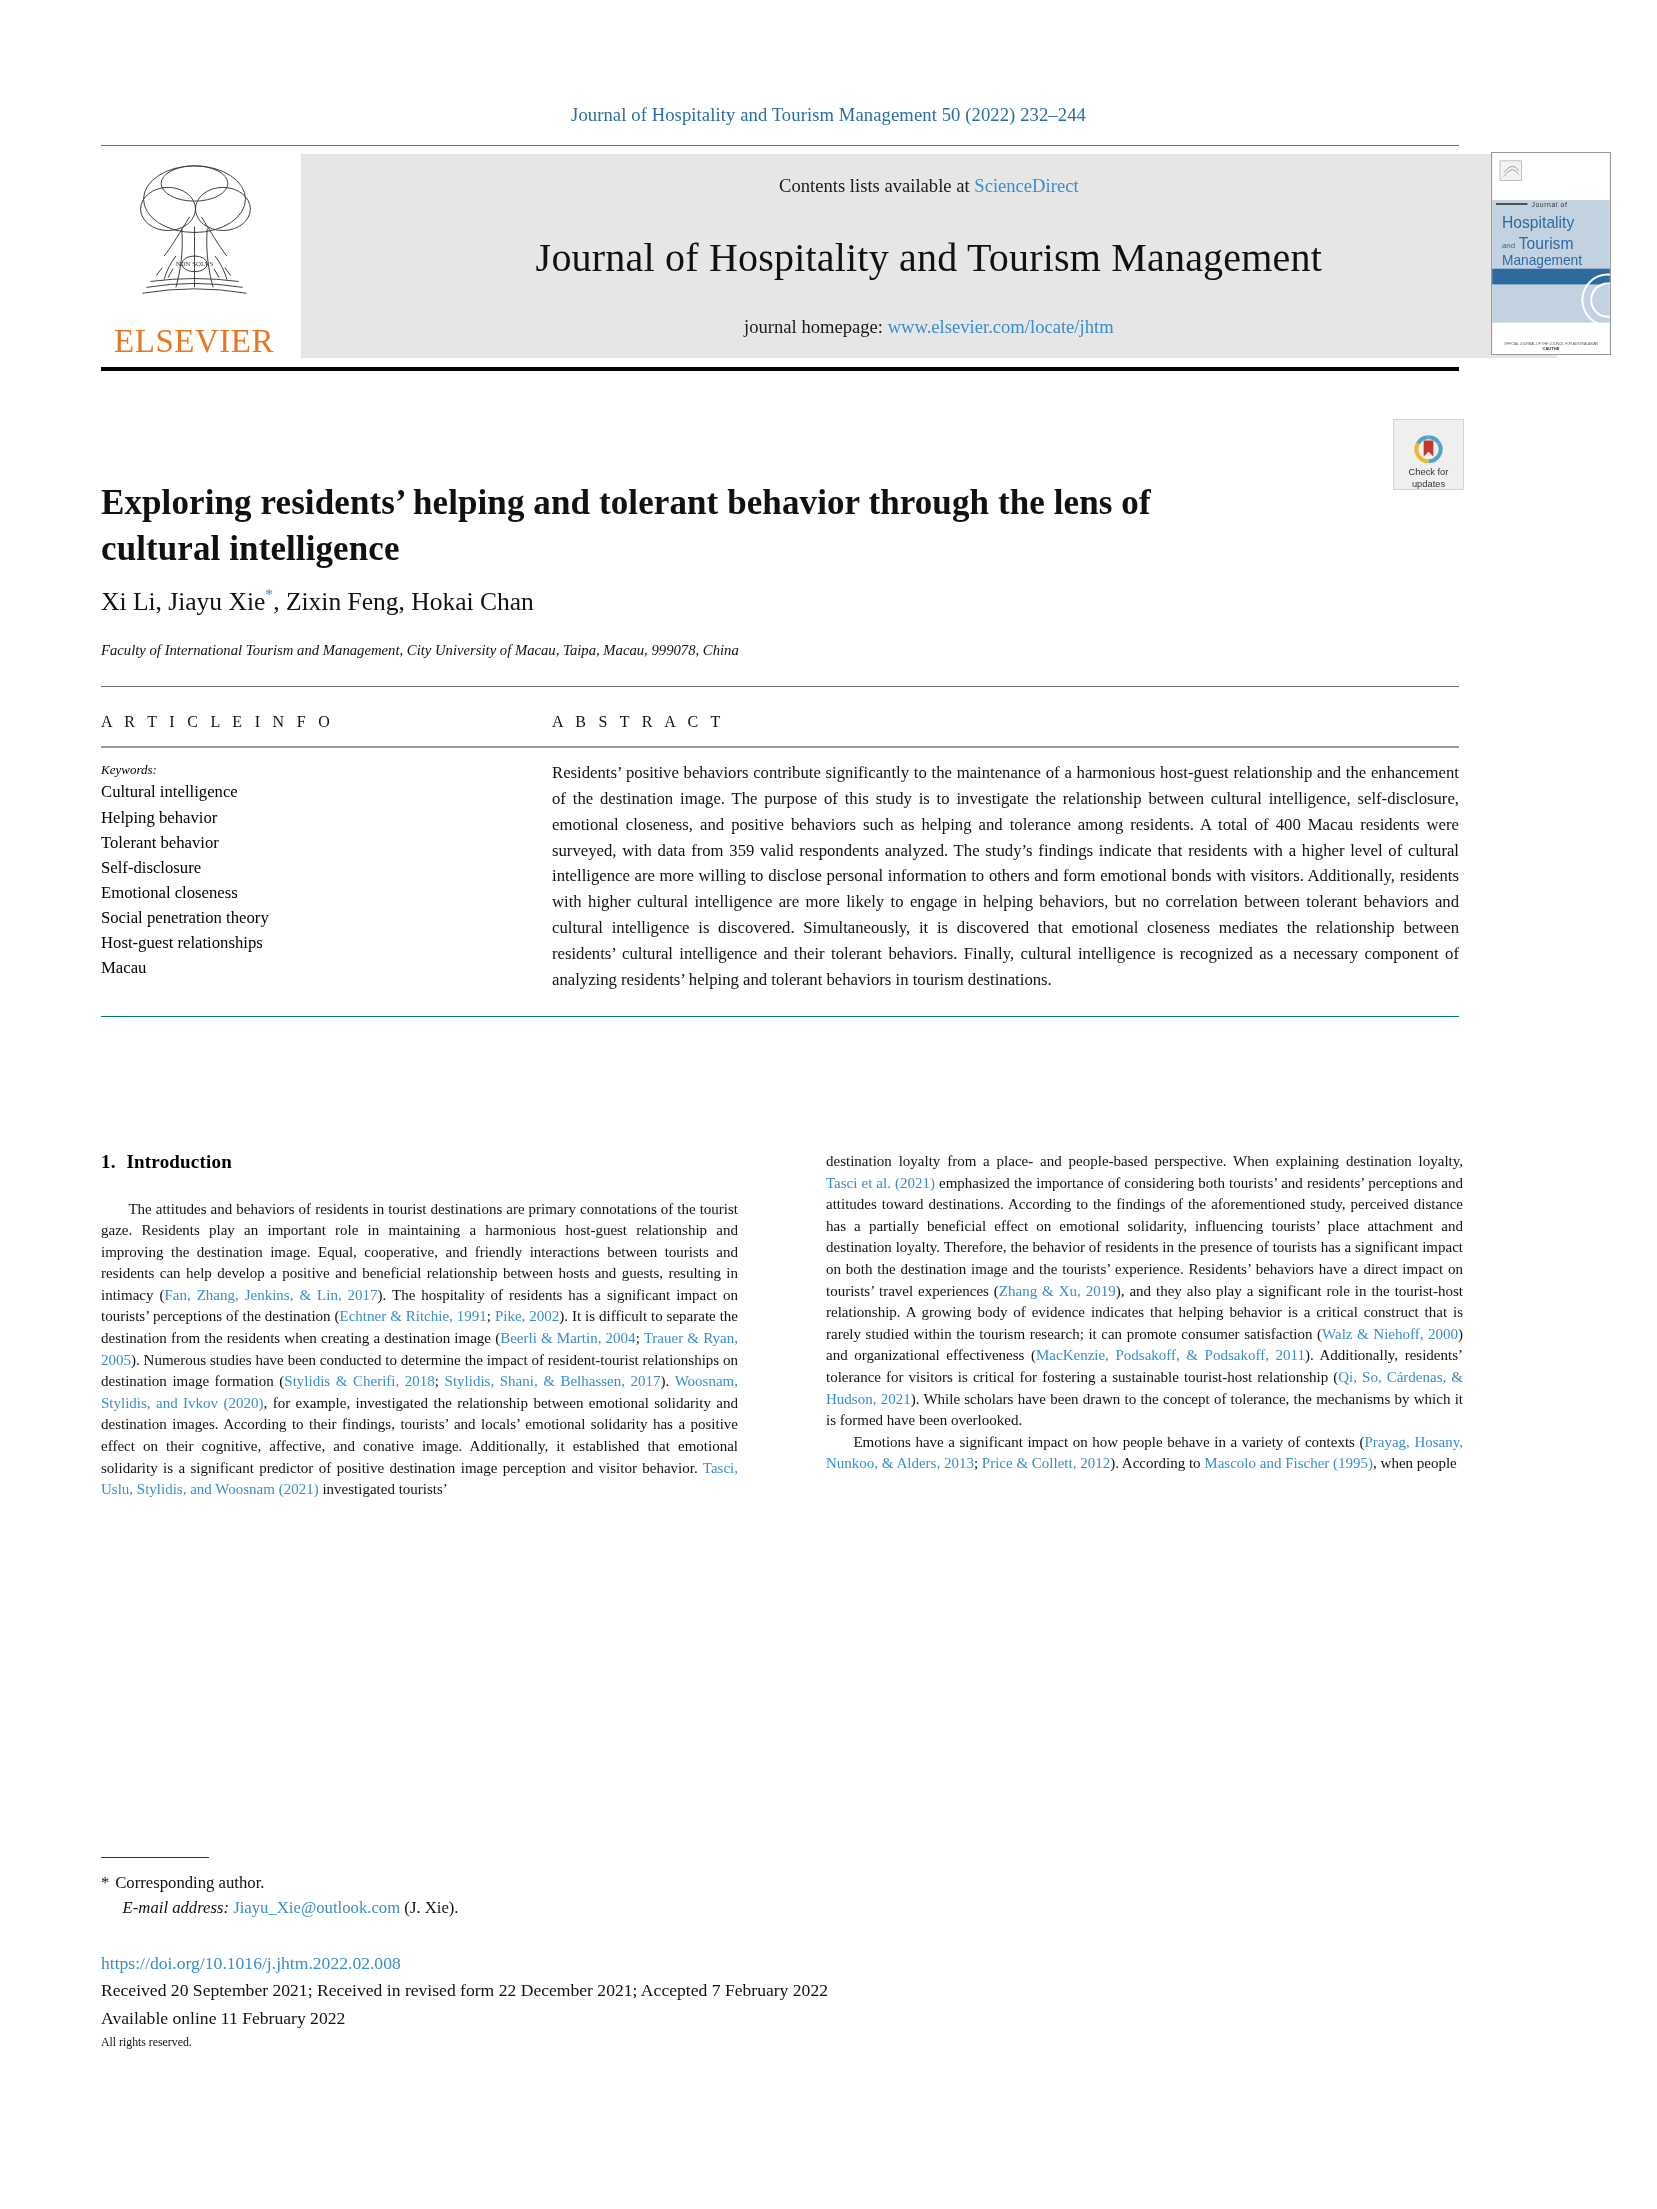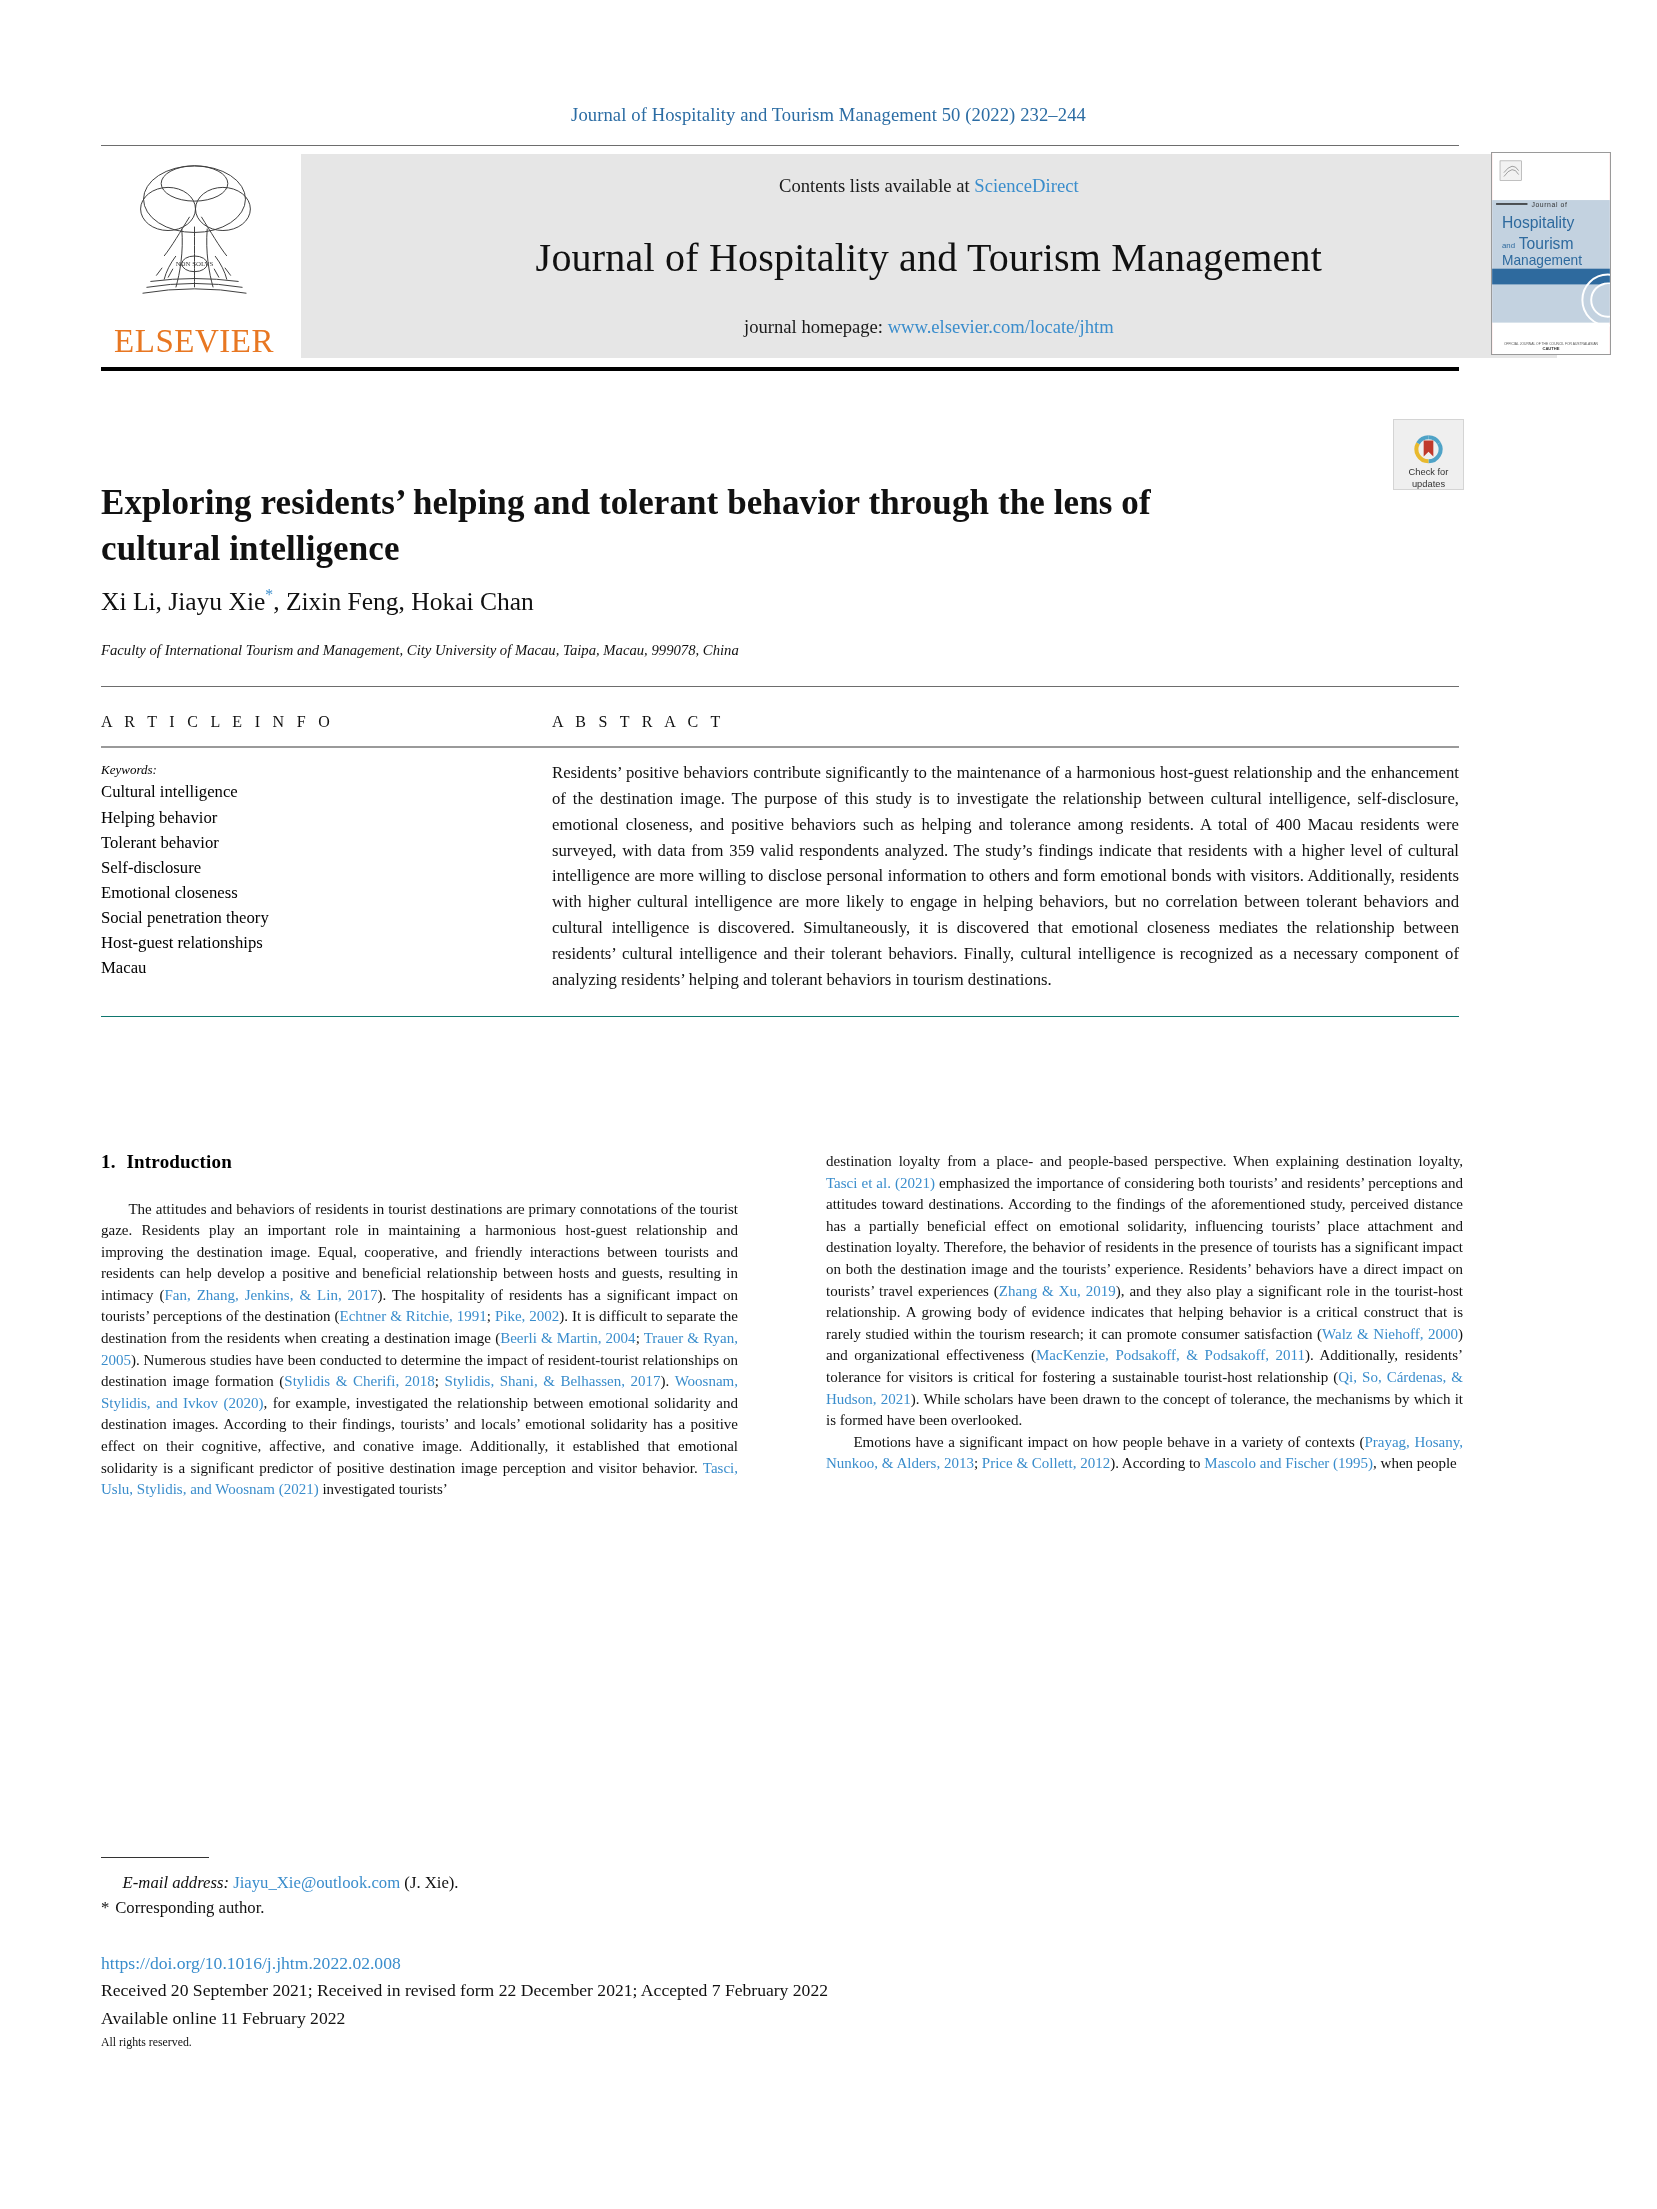--- a/index.html
+++ b/index.html
@@ -264,27 +264,27 @@
 
     <div class="col col-right">
       <p class="body" style="text-indent:0">destination loyalty from a place- and people-based perspective. When explaining destination loyalty, <span class="ref">Tasci et al. (2021)</span> emphasized the importance of considering both tourists’ and residents’ perceptions and attitudes toward destinations. According to the findings of the aforementioned study, perceived distance has a partially beneficial effect on emotional solidarity, influencing tourists’ place attachment and destination loyalty. Therefore, the behavior of residents in the presence of tourists has a significant impact on both the destination image and the tourists’ experience. Residents’ behaviors have a direct impact on tourists’ travel experiences (<span class="ref">Zhang &amp; Xu, 2019</span>), and they also play a significant role in the tourist-host relationship. A growing body of evidence indicates that helping behavior is a critical construct that is rarely studied within the tourism research; it can promote consumer satisfaction (<span class="ref">Walz &amp; Niehoff, 2000</span>) and organizational effectiveness (<span class="ref">MacKenzie, Podsakoff, &amp; Podsakoff, 2011</span>). Additionally, residents’ tolerance for visitors is critical for fostering a sustainable tourist-host relationship (<span class="ref">Qi, So, Cárdenas, &amp; Hudson, 2021</span>). While scholars have been drawn to the concept of tolerance, the mechanisms by which it is formed have been overlooked.</p>
       <p class="body">Emotions have a significant impact on how people behave in a variety of contexts (<span class="ref">Prayag, Hosany, Nunkoo, &amp; Alders, 2013</span>; <span class="ref">Price &amp; Collett, 2012</span>). According to <span class="ref">Mascolo and Fischer (1995)</span>, when people</p>
     </div>
 
   </div>
 
   <div class="foot-rule"></div>
   <div class="footnotes">
+    <div class="fn-line">
+      <span class="fn-star">*</span><span>Corresponding author.</span>
+    </div>
     <div class="fn-line" style="padding-left:21.6px">
       <span class="em-label">E-mail address:</span>
       <span class="mail">Jiayu_Xie@outlook.com</span>
       <span>(J. Xie).</span>
-    </div>
-    <div class="fn-line">
-      <span class="fn-star">*</span><span>Corresponding author.</span>
     </div>
   </div>
 
   <div class="footer">
     <div class="doi">https://doi.org/10.1016/j.jhtm.2022.02.008</div>
     <div class="f-line">Received 20 September 2021; Received in revised form 22 December 2021; Accepted 7 February 2022</div>
     <div class="f-line">Available online 11 February 2022</div>
     <div class="f-small">All rights reserved.</div>
   </div>
 

